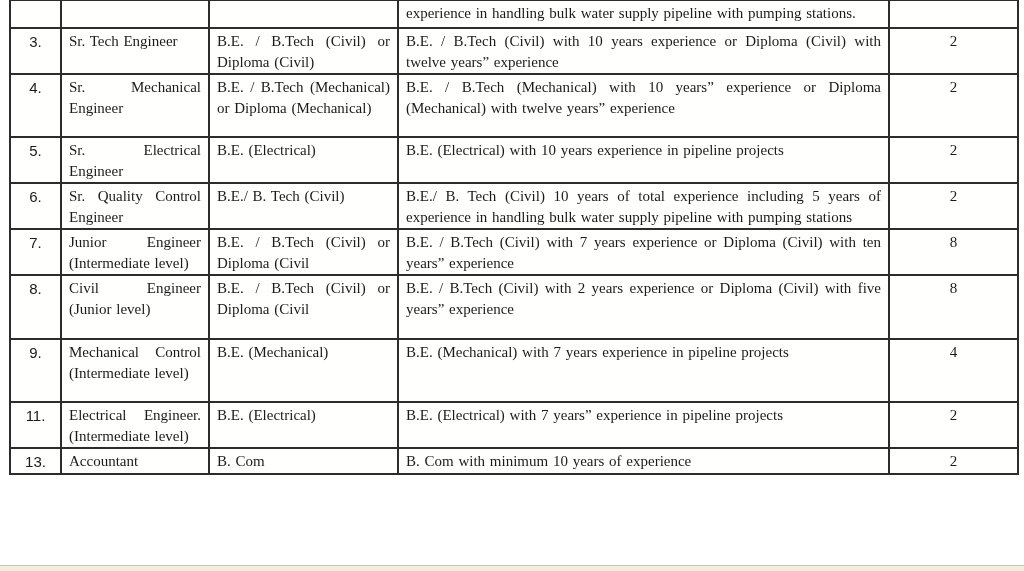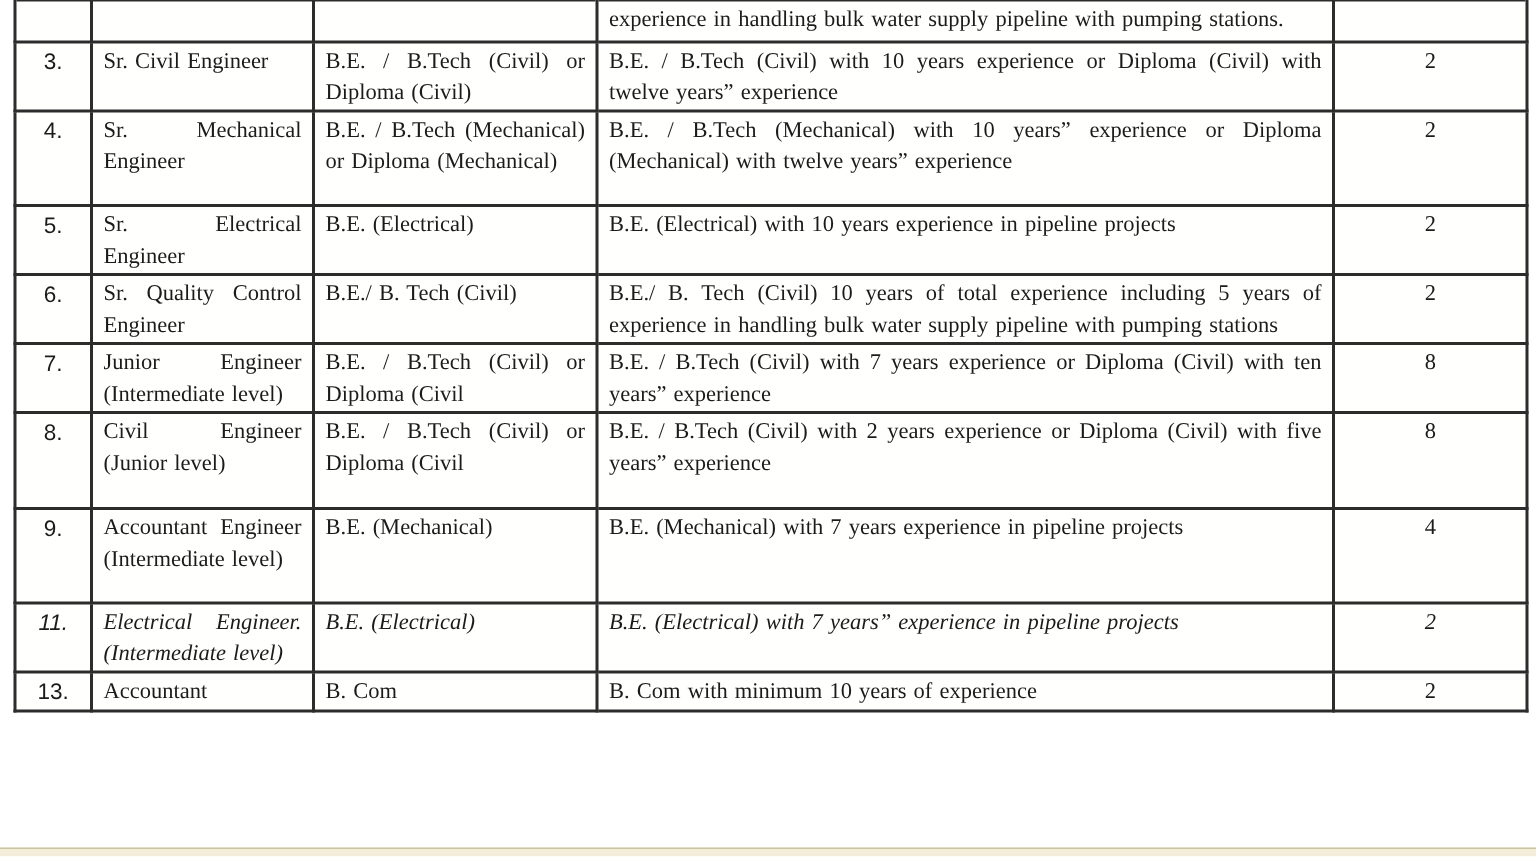--- a/index.html
+++ b/index.html
@@ -86,21 +86,21 @@
     <tbody>
         <tr class="partial-row" style="height: 27px;">
           <td class="sn"></td>
           <td class="post"></td>
           <td class="qualification"></td>
           <td class="experience">experience in handling bulk water supply pipeline with pumping stations.</td>
           <td class="vacancies"></td>
         </tr>
         <tr style="height: 42px;">
           <td class="sn">3.</td>
-          <td class="post">Sr. Civil Engineer</td>
+          <td class="post">Sr. Tech Engineer</td>
           <td class="qualification">B.E. / B.Tech (Civil) or Diploma (Civil)</td>
           <td class="experience">B.E. / B.Tech (Civil) with 10 years experience or Diploma (Civil) with twelve years” experience</td>
           <td class="vacancies">2</td>
         </tr>
         <tr style="height: 63px;">
           <td class="sn">4.</td>
           <td class="post">Sr. Mechanical Engineer</td>
           <td class="qualification">B.E. / B.Tech (Mechanical) or Diploma (Mechanical)</td>
           <td class="experience">B.E. / B.Tech (Mechanical) with 10 years” experience or Diploma (Mechanical) with twelve years” experience</td>
           <td class="vacancies">2</td>
@@ -128,26 +128,26 @@
         </tr>
         <tr style="height: 64px;">
           <td class="sn">8.</td>
           <td class="post">Civil Engineer (Junior level)</td>
           <td class="qualification">B.E. / B.Tech (Civil) or Diploma (Civil</td>
           <td class="experience">B.E. / B.Tech (Civil) with 2 years experience or Diploma (Civil) with five years” experience</td>
           <td class="vacancies">8</td>
         </tr>
         <tr style="height: 63px;">
           <td class="sn">9.</td>
-          <td class="post">Accountant Engineer (Intermediate level)</td>
+          <td class="post">Mechanical Control (Intermediate level)</td>
           <td class="qualification">B.E. (Mechanical)</td>
           <td class="experience">B.E. (Mechanical) with 7 years experience in pipeline projects</td>
           <td class="vacancies">4</td>
         </tr>
-        <tr style="height: 42px; font-style: italic;">
+        <tr style="height: 42px;">
           <td class="sn">11.</td>
           <td class="post">Electrical Engineer. (Intermediate level)</td>
           <td class="qualification">B.E. (Electrical)</td>
           <td class="experience">B.E. (Electrical) with 7 years” experience in pipeline projects</td>
           <td class="vacancies">2</td>
         </tr>
         <tr style="height: 26px;">
           <td class="sn">13.</td>
           <td class="post">Accountant</td>
           <td class="qualification">B. Com</td>

